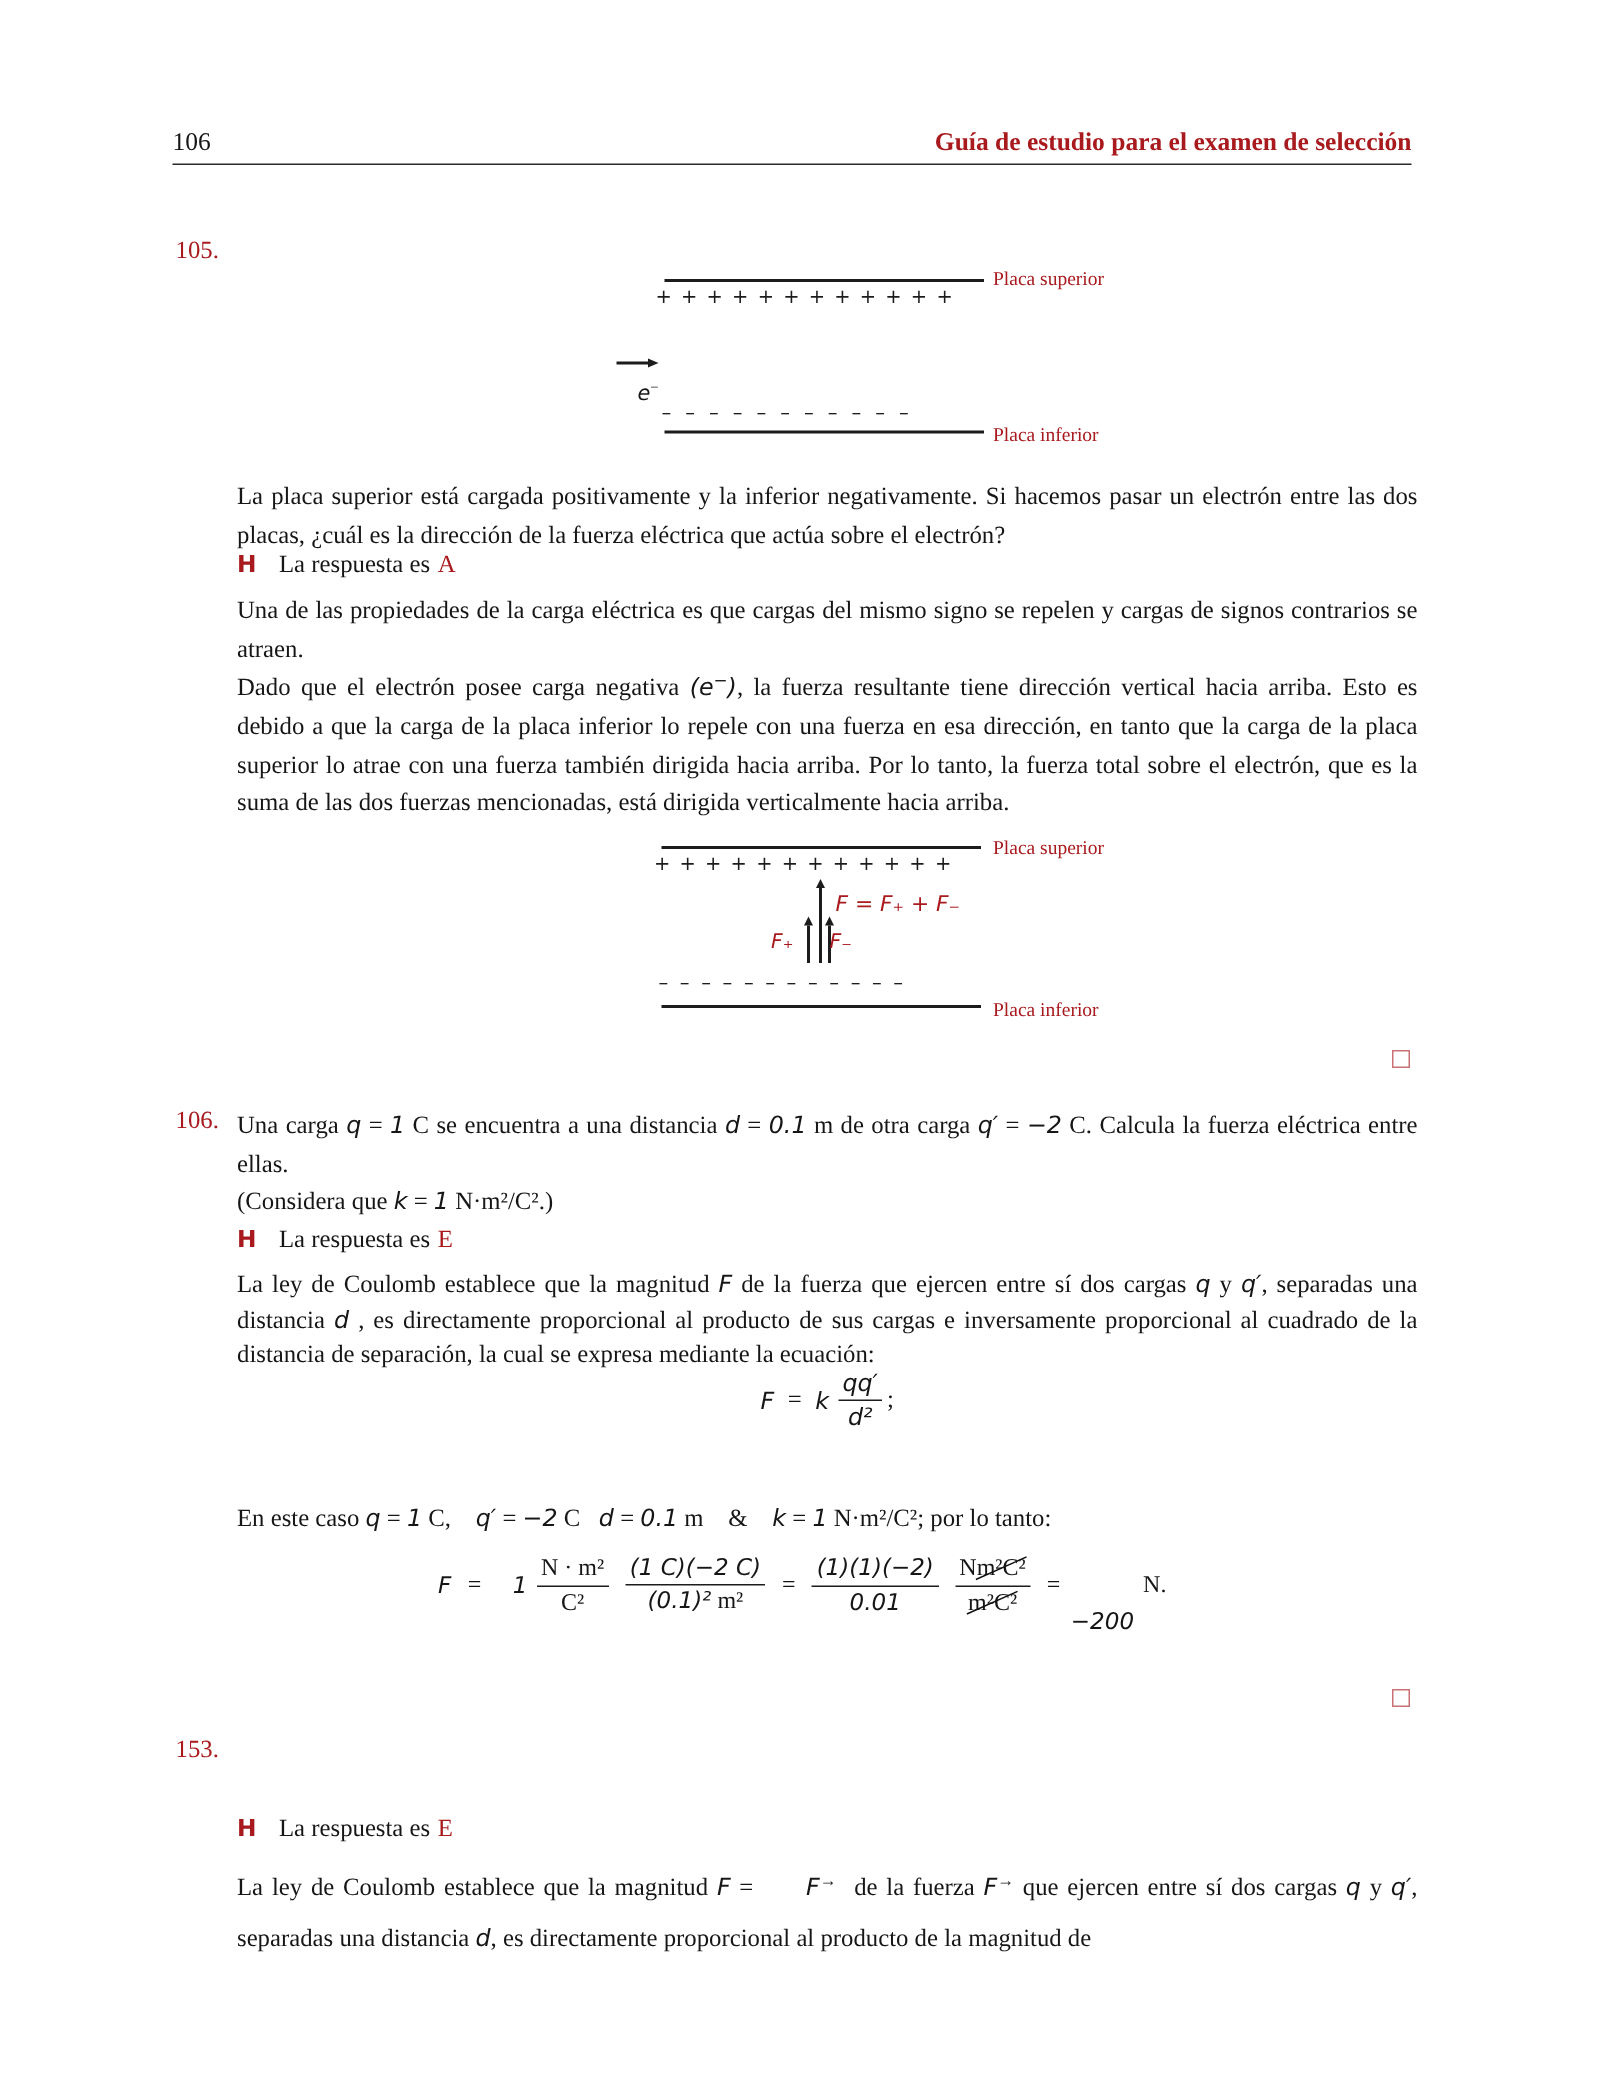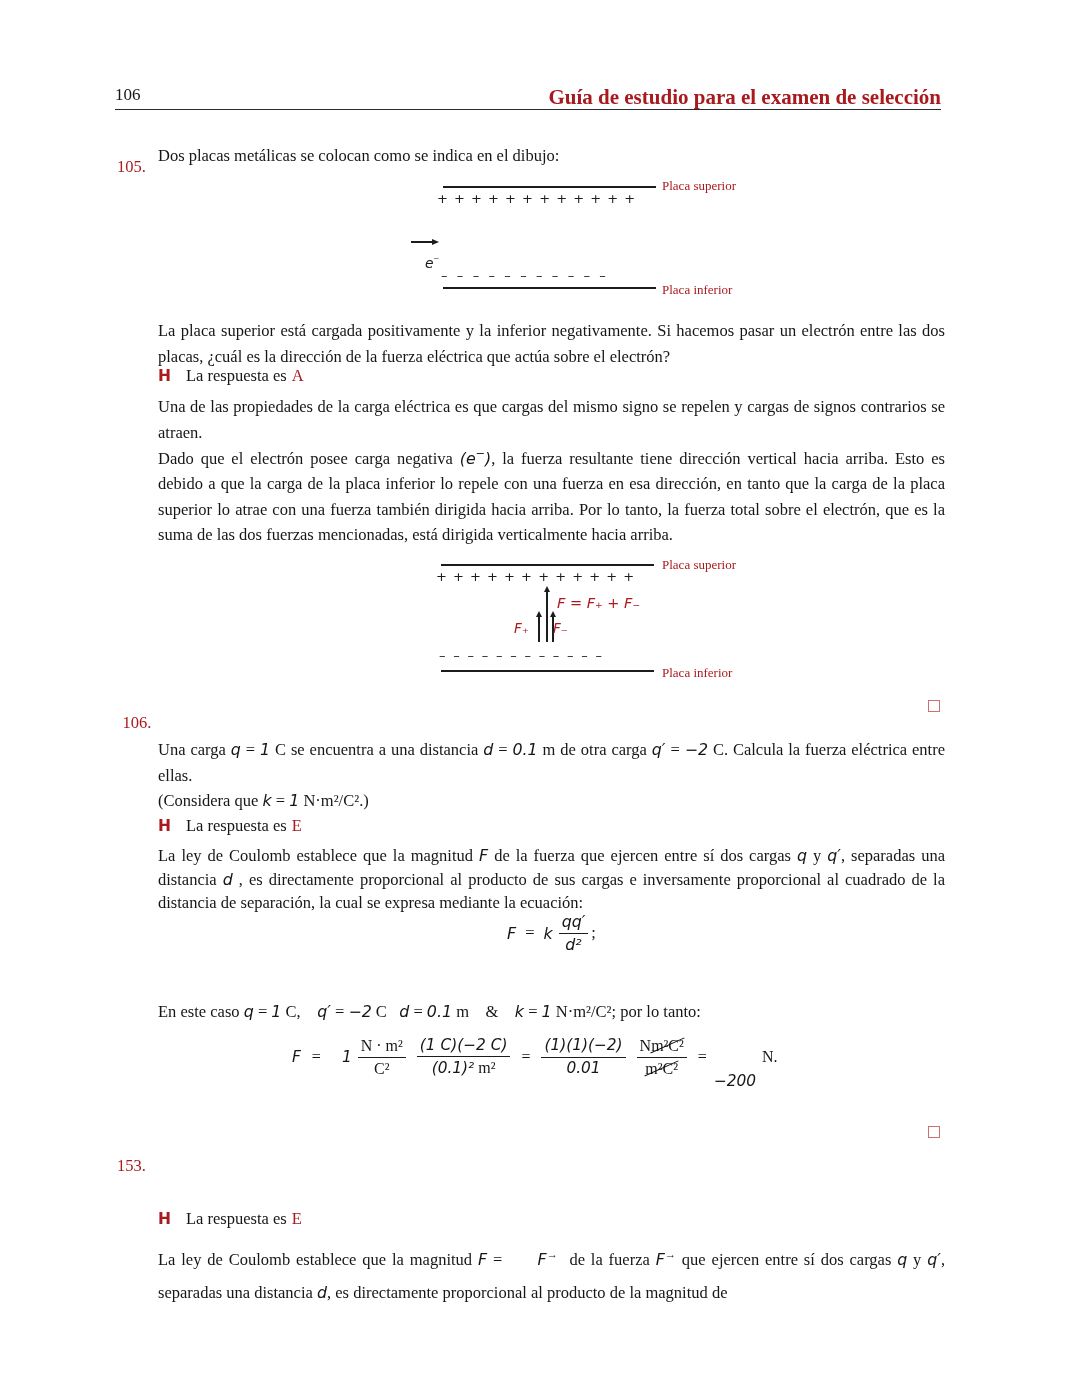--- a/index.html
+++ b/index.html
@@ -4,21 +4,21 @@
 <style>
   :root{ --accent:#a81a1e; --ink:#161616; }
   html,body{margin:0;padding:0;background:#ffffff;}
   #page{
     position:relative; width:1080px; height:1397px; background:#ffffff;
     font-family:"Liberation Serif",serif; color:var(--ink); overflow:hidden;border-radius:19px;
   }
   .abs{position:absolute;}
   
   .page-num{left:115px; top:85px; font-size:17px;}
-  .hdr-title{left:340px; top:85px; width:601px; text-align:right; font-size:21px; color:var(--accent); font-weight:600;}
+  .hdr-title{left:340px; top:85px; width:601px; text-align:right; font-size:17px; color:var(--accent); font-weight:600;}
   .hdr-rule{left:115px; top:109px; width:826px; height:1.4px; background:#2a2a2a;}
   
   .para{left:158px; width:787px; font-size:16.5px; line-height:26px; text-align:justify; white-space:pre-wrap;}
   .pnum{left:117px; width:40px; font-size:16.5px; color:var(--accent);}
   .answer{left:158px; display:flex; align-items:baseline; gap:15px; font-size:16.5px;}
   .answer .h{font-family:"DejaVu Sans",sans-serif; font-weight:700; font-size:15.5px; color:var(--accent);}
   .answer .letter{color:var(--accent);}
   .mi{font-family:"DejaVu Sans",sans-serif; font-style:italic; font-size:0.96em;}
   .sup{vertical-align:super; font-size:0.68em;}
   
@@ -49,21 +49,20 @@
 </head>
 <body>
 
 <div id="page">
 
   <div class="abs page-num">106</div>
   <div class="abs hdr-title">Guía de estudio para el examen de selección</div>
   <div class="abs hdr-rule"></div>
 
   <div class="abs pnum" style="top:157px;font-family:Liberation Serif, serif;">105.</div>
-  <div class="abs para" style="top:143px;">Dos placas metálicas se colocan como se indica en el dibujo:</div>
 
   <div>
     <div class="abs plate-line" style="left:443px; top:186px; width:213px;"></div>
     <div class="abs plate-label" style="left:662px; top:178px;">Placa superior</div>
     <div class="abs charge-row" style="left:437px; top:191px;">+ + + + + + + + + + + +</div>
     <div class="abs rarrow" style="left:411px; top:239px;">
       <div class="shaft"></div>
         <div class="head"></div>
     </div>
     <div class="abs electron" style="left:425px; top:253px;"><span class="mi">e</span><span class="sup">−</span></div>
@@ -102,21 +101,21 @@
     </div>
     <div class="abs force-label" style="left:514px; top:620px; font-size:13.5px;">F₊</div>
     <div class="abs force-label" style="left:553px; top:620px; font-size:13.5px;">F₋</div>
     <div class="abs charge-row dash-row" style="left:439px; top:648px; letter-spacing:1.8px;">– – – – – – – – – – – –</div>
     <div class="abs plate-line" style="left:441px; top:670px; width:213px;"></div>
     <div class="abs plate-label" style="left:662px; top:665px;">Placa inferior</div>
   </div>
 
   <div class="abs eos" style="left:928px; top:700px;"></div>
 
-  <div class="abs pnum" style="top:713px;text-align:center;">106.</div>
+  <div class="abs pnum" style="top:737px;">106.</div>
   <div class="abs para" style="top:737px;"><span>Una carga </span><span class="mi">q</span><span> = </span><span class="mi">1</span><span> C se encuentra a una distancia </span><span class="mi">d</span><span> = </span><span class="mi">0.1</span><span> m de otra carga </span><span class="mi">q′</span><span> = </span><span class="mi">−2</span><span> C. Calcula la fuerza eléctrica entre ellas.</span></div>
   <div class="abs para" style="top:788px;"><span>(Considera que </span><span class="mi">k</span><span> = </span><span class="mi">1</span><span> N·m²/C²</span><span>.)</span></div>
 
   <div class="abs answer" style="top:816px;">
     <span class="h">H</span>
     <span>La respuesta es</span>
     <span class="letter" style="margin-left:-10px;">E</span>
   </div>
 
   <div class="abs para" style="top:844px; line-height:23.5px;"><span>La ley de Coulomb establece que la magnitud </span><span class="mi">F</span><span> de la fuerza que ejercen entre sí dos cargas </span><span class="mi">q</span><span> y </span><span class="mi">q′</span><span>, separadas una distancia </span><span class="mi">d</span><span> , es directamente proporcional al producto de sus cargas e inversamente proporcional al cuadrado de la distancia de separación, la cual se expresa mediante la ecuación:</span></div>

